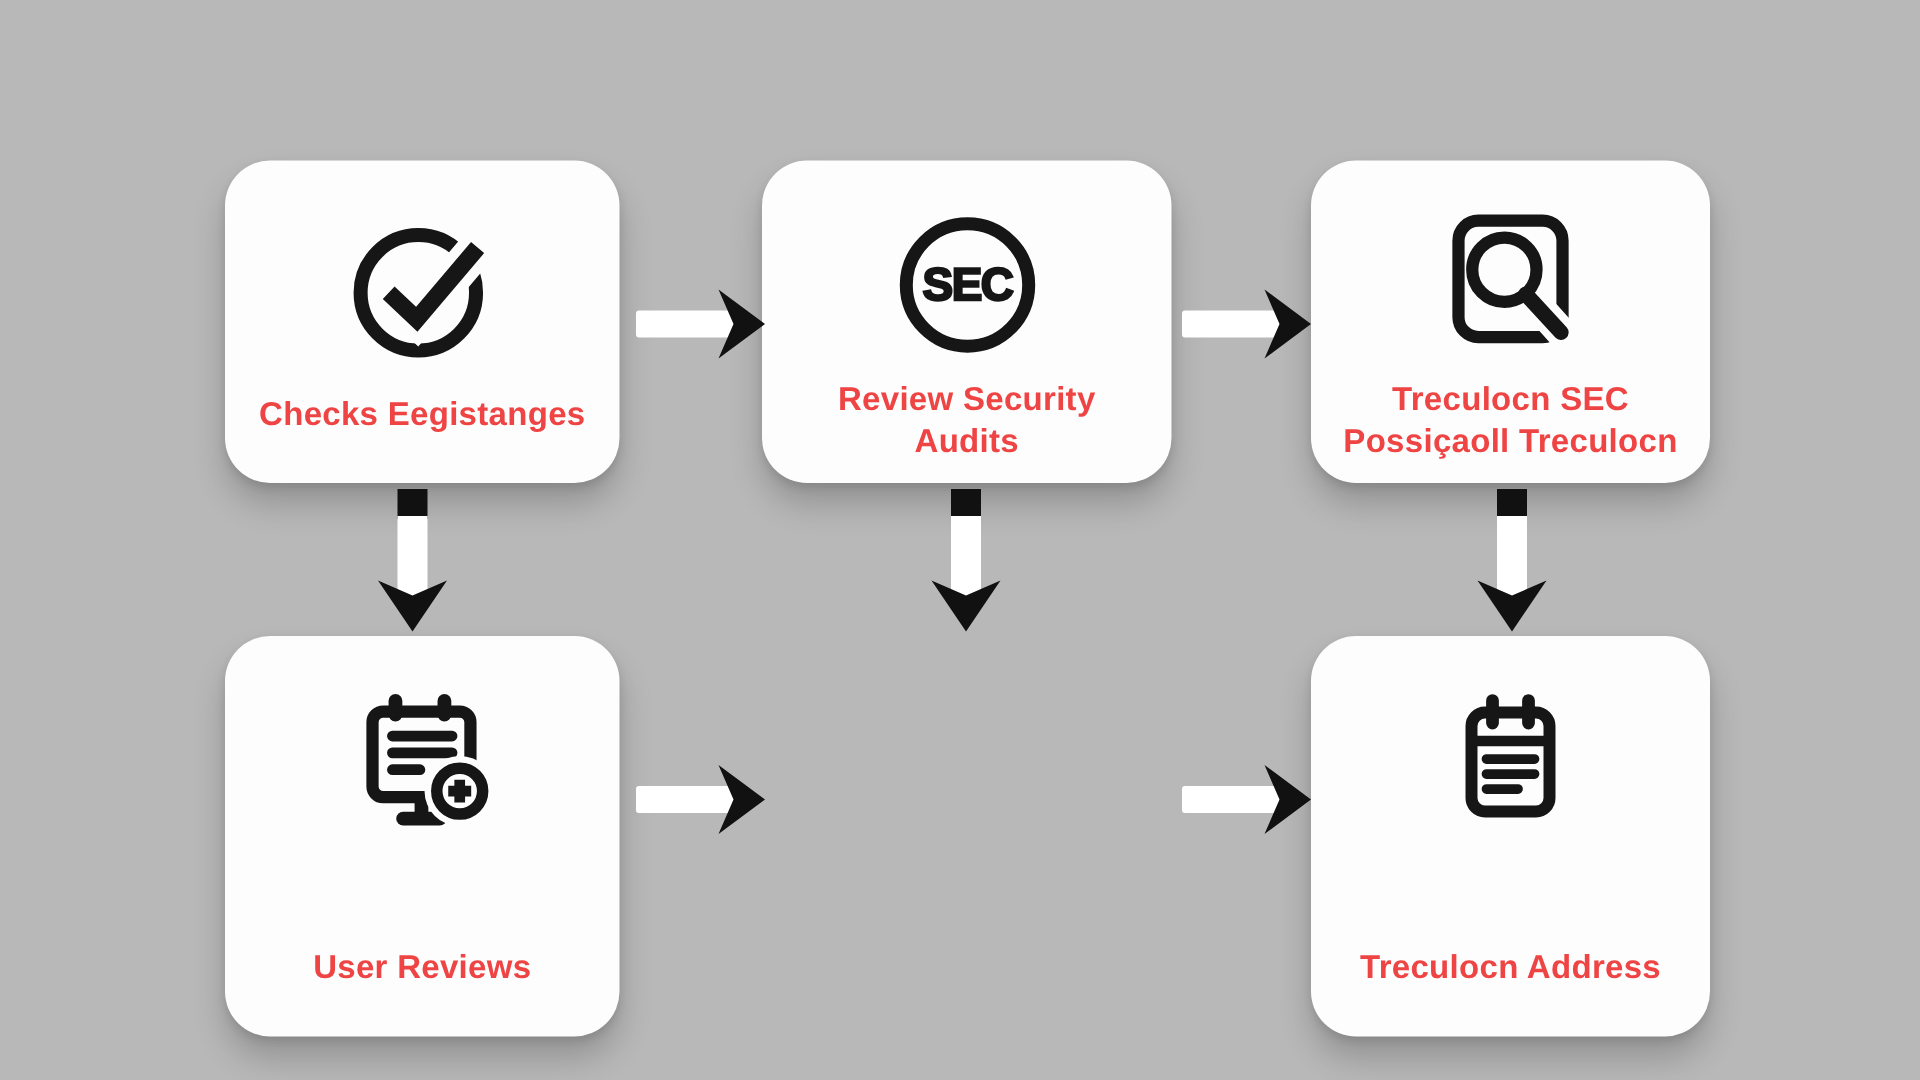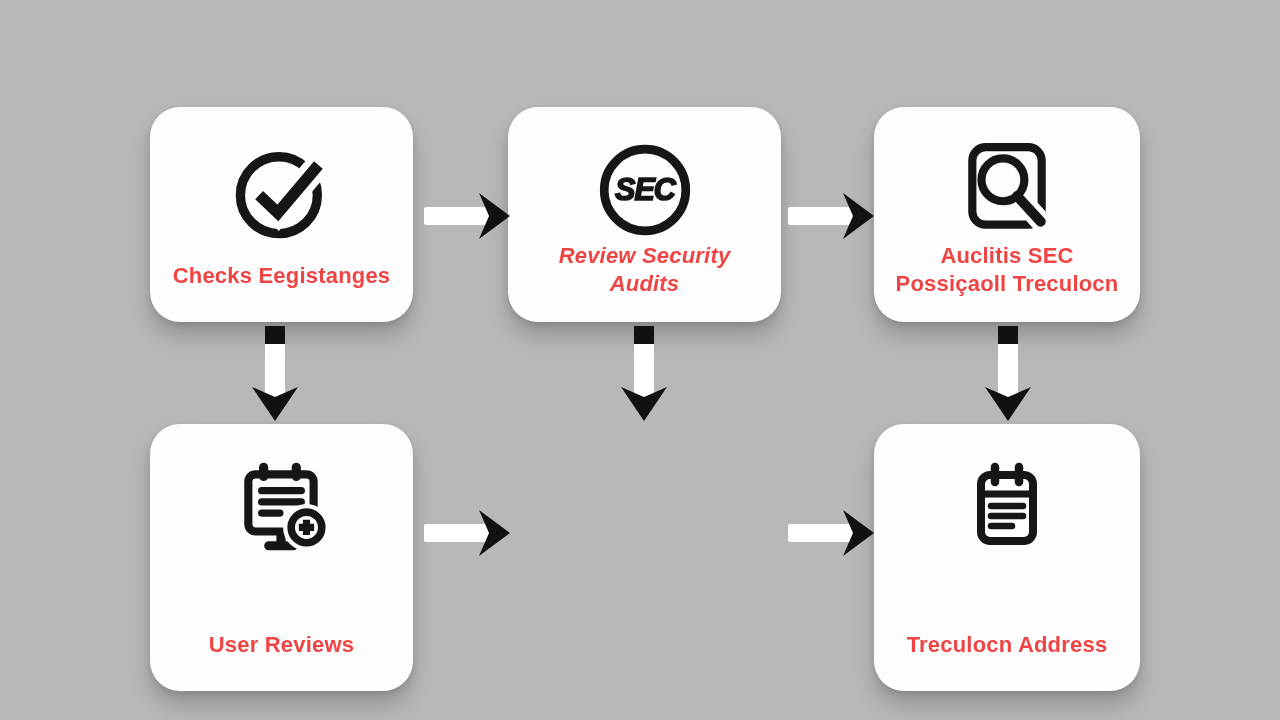--- a/index.html
+++ b/index.html
@@ -14,38 +14,38 @@
     width:1280px;height:720px;
     background:#b8b8b8;
   }
   .card{
     position:absolute;
     background:#fdfdfd;
     border-radius:30px;
     box-shadow:0 14px 22px rgba(0,0,0,0.20), 0 3px 6px rgba(0,0,0,0.10);
   }
   .c1{left:150px;width:263px;}
-  .c2{left:508px;width:273px;font-style:italic;}
+  .c2{left:508px;width:273px;}
   .c3{left:874px;width:266px;}
   .r1{top:107px;height:215px;}
   .r2{top:424px;height:267px;}
   .icon-wrap{
     position:absolute;top:26px;left:0;right:0;height:114px;
     display:flex;align-items:center;justify-content:center;
   }
   .label{
     position:absolute;left:8px;right:8px;bottom:32px;
     text-align:center;
     color:#ef4444;
     font-weight:700;
     font-size:22px;
     line-height:28px;
     letter-spacing:0.2px;
   }
-  .card.two .label{bottom:24px;}
+  .card.two .label{bottom:14px;}
   .label .line{display:block;}
   .label .line:empty{display:none;}
   .arrow{position:absolute;}
   svg{display:block;}
   .stroke{fill:none;stroke:#161616;}
   .erase{fill:none;stroke:#fdfdfd;}
 </style>
 </head>
 <body>
 
@@ -82,21 +82,21 @@
     <div class="icon-wrap">
       <svg width="102" height="102" viewBox="0 0 100 100">
         <rect class="stroke" x="16" y="8" width="68" height="76" rx="13" stroke-width="8"></rect>
         <path class="erase" d="M59 54 L85 83" stroke-width="20" stroke-linecap="round"></path>
         <circle fill="#fdfdfd" stroke="none" cx="46" cy="40" r="25"></circle>
         <circle class="stroke" cx="46" cy="40" r="21" stroke-width="8"></circle>
         <path class="stroke" d="M60 56 L83 81" stroke-width="10" stroke-linecap="round"></path>
       </svg>
     </div>
     <div class="label">
-      <span class="line">Auclitis SEC</span>
+      <span class="line">Treculocn SEC</span>
       <span class="line">Possiçaoll Treculocn</span>
     </div>
   </div>
 
   <div class="card c1 r2">
     <div class="icon-wrap">
       <svg width="102" height="102" viewBox="0 0 100 100">
         <path class="stroke" d="M32 11 L32 20 M64 11 L64 20" stroke-width="9" stroke-linecap="round"></path>
         <rect class="stroke" x="17" y="18" width="64" height="56" rx="7" stroke-width="8"></rect>
         <path class="stroke" d="M49 74 L49 85" stroke-width="9"></path>

